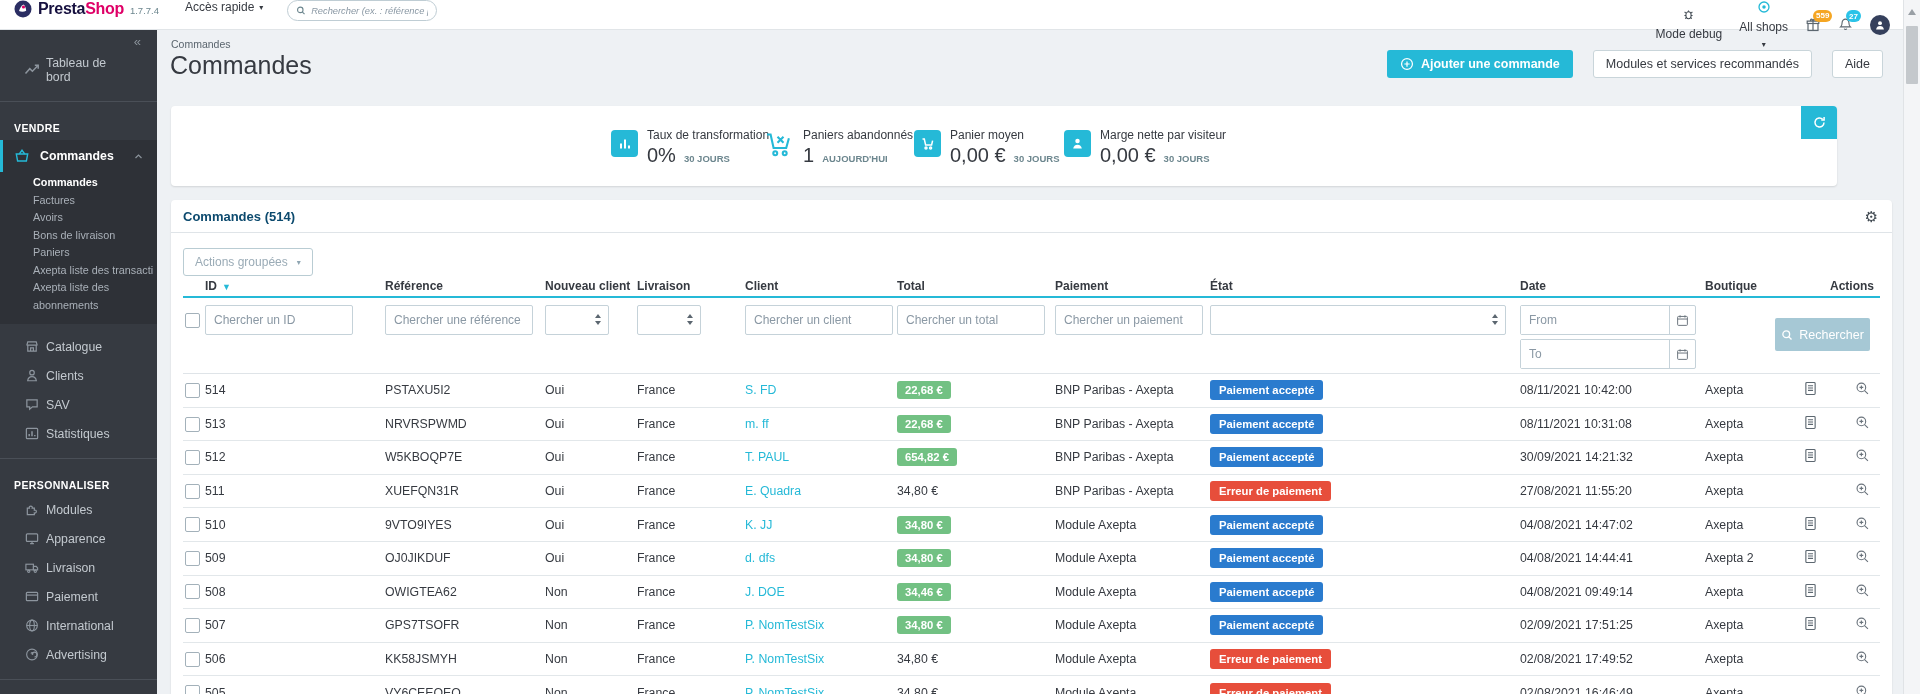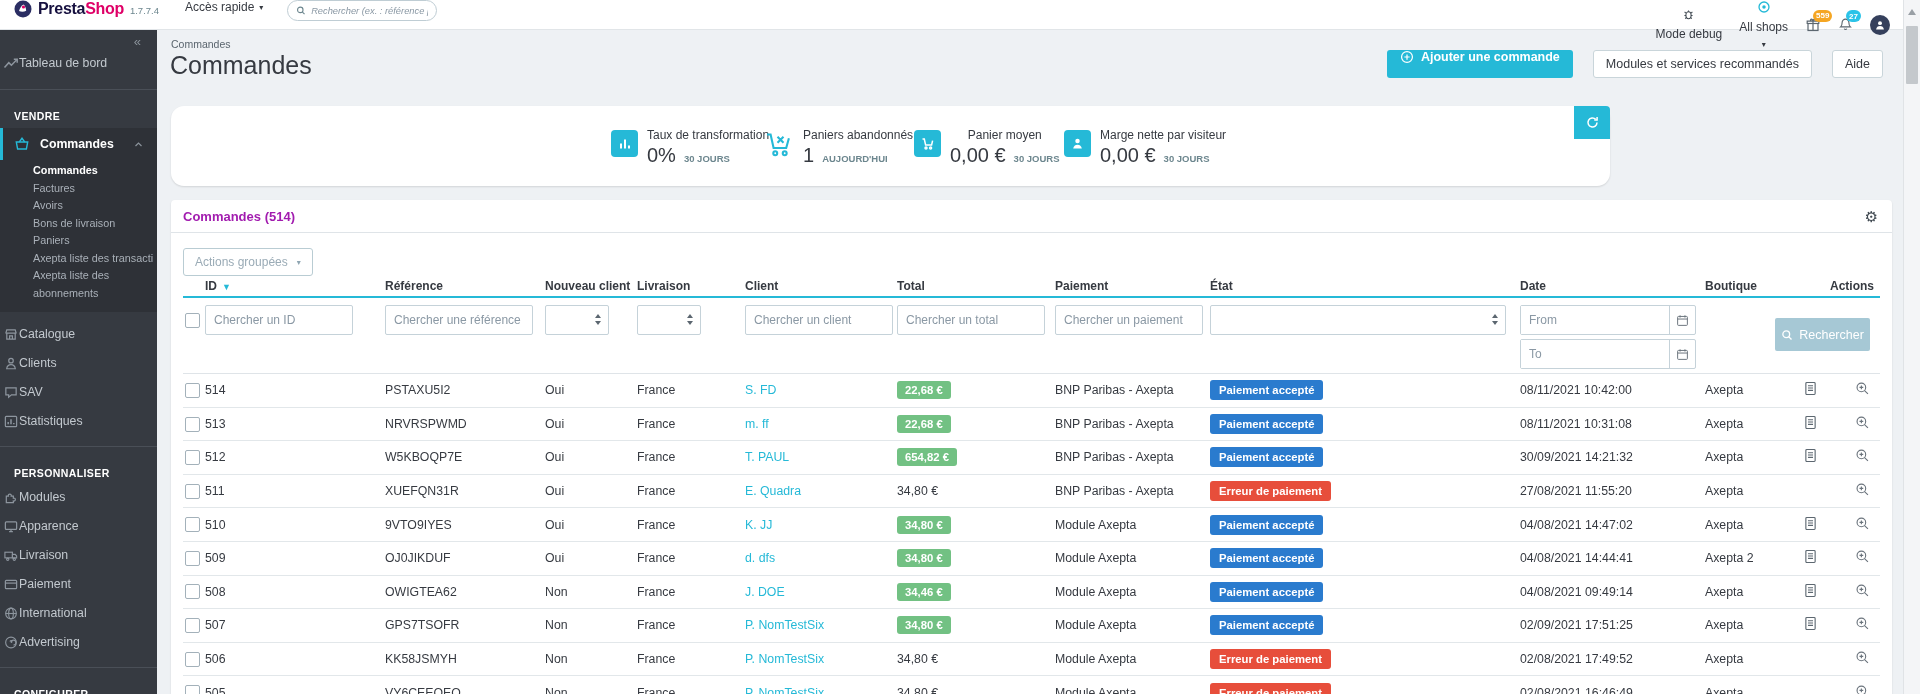--- a/index.html
+++ b/index.html
@@ -33,63 +33,63 @@
   
   .v-scrollbar { position:absolute; top:0; right:0; width:17px; height:694px; background:#f4f5f7;
                  border-left:1px solid #e0e3e6; z-index:20; }
   .sb-arrow-up { position:absolute; top:9px; left:4px; width:0; height:0;
                  border-left:4px solid transparent; border-right:4px solid transparent; border-bottom:6px solid #9aa0a6; }
   .sb-thumb { position:absolute; top:26px; left:2px; width:12px; height:58px; background:#c4c8cc; border-radius:1px; }
 
   
   .sidebar { position:absolute; top:30px; left:0; width:157px; height:664px; background:#363a41; overflow:hidden; }
   .collapse-btn { text-align:right; padding:4px 16px 0 0; color:#8b939b; font-size:13px; cursor:pointer; }
-  .side-item { display:flex; align-items:flex-start; gap:0; padding:7px 3px; font-size:12.3px; color:#c3c9cf; cursor:pointer; }
+  .side-item { display:flex; align-items:center; gap:6px; padding:7px 24px; font-size:12.3px; color:#c3c9cf; cursor:pointer; }
   .side-item .ic { width:16px; color:#8d959e; flex:none; }
   .side-divider { border-top:1px solid #4a4f57; margin:10px 0; }
   .side-section { padding:10px 14px 4px; font-size:10.5px; font-weight:bold; color:#fff; letter-spacing:.4px; }
   .menu-block { background:#2e3137; margin-top:2px; }
   .parent-row { position:relative; display:flex; align-items:center; gap:10px; padding:8px 14px;
                 font-size:12.3px; font-weight:bold; color:#fff; cursor:pointer; }
   .parent-row::before { content:''; position:absolute; left:0; top:0; bottom:0; width:3px; background:#25b9d7; }
   .parent-row .ic { width:16px; color:#25b9d7; flex:none; }
   .parent-row .chev { margin-left:auto; color:#8b939b; }
   .submenu { list-style:none; padding:2px 4px 10px 33px; }
   .submenu li { font-size:10.8px; line-height:17.5px; color:#a9b0b8; cursor:pointer; }
   .submenu li.active { color:#fff; font-weight:bold; }
   .submenu li.nw { white-space:nowrap; overflow:hidden; }
 
   
   .main { position:absolute; top:30px; left:157px; width:1763px; height:664px; }
   .breadcrumb { position:absolute; left:14px; top:8px; font-size:10.5px; color:#5a656e; }
   .page-title { position:absolute; left:13px; top:21px; font-size:25px; font-weight:normal; color:#363a41; }
   .top-actions { position:absolute; top:20px; right:37px; display:flex; gap:20px; }
   .btn-primary { background:#25b9d7; color:#fff; font-size:12.5px; font-weight:bold; height:28px;
-                 padding:0 13px; border-radius:3px; border:none; display:flex; align-items:flex-start; gap:7px; cursor:pointer; font-family:inherit; }
+                 padding:0 13px; border-radius:3px; border:none; display:flex; align-items:center; gap:7px; cursor:pointer; font-family:inherit; }
   .btn-outline { background:#fff; border:1px solid #c9d5da; color:#363a41; font-size:12.5px; height:28px;
                  padding:0 12px; border-radius:3px; display:flex; align-items:center; cursor:pointer; font-family:inherit; }
 
   
-  .kpi-card { position:absolute; left:14px; top:76px; width:1439px; height:80px; background:#fff;
-              border-radius:13px; box-shadow:0 1px 2px rgba(0,0,0,.12);text-align:center; }
+  .kpi-card { position:absolute; left:14px; top:76px; width:1666px; height:80px; background:#fff;
+              border-radius:4px; box-shadow:0 1px 2px rgba(0,0,0,.12); }
   .kpi { position:absolute; top:22px; display:flex; gap:9px; }
   .kpi-ic-box { width:27px; height:27px; background:#25b9d7; border-radius:4px; display:flex; align-items:center; justify-content:center; flex:none; margin-top:2px; }
   .kpi-ic-plain { width:30px; flex:none; margin-top:2px; color:#25b9d7; }
   .kpi-title { font-size:12px; color:#363a41; }
   .kpi-line { display:flex; align-items:baseline; gap:8px; margin-top:2px; }
   .kpi-value { font-size:20px; color:#363a41; }
   .kpi-period { font-size:9.5px; color:#6c868e; font-weight:bold; }
   .refresh-btn { position:absolute; top:0; right:0; width:36px; height:33px; background:#25b9d7;
                  border:none; border-radius:0 4px 0 0; display:flex; align-items:center; justify-content:center; cursor:pointer; }
 
   
   .orders-card { position:absolute; left:14px; top:170px; width:1721px; height:540px; background:#fff;
                  border-radius:4px 4px 0 0; box-shadow:0 1px 2px rgba(0,0,0,.12); overflow:hidden; }
   .card-head { height:33px; border-bottom:1px solid #dfe4e8; position:relative; }
-  .card-title { position:absolute; left:12px; top:0; line-height:33px; font-size:13px; font-weight:bold; color:#a21caf; }
+  .card-title { position:absolute; left:12px; top:0; line-height:33px; font-size:13px; font-weight:bold; color:#0c4a6e; }
   .card-gear { position:absolute; right:14px; top:0; line-height:33px; font-size:15px; color:#414a52; cursor:pointer; }
   .bulk-btn { position:absolute; left:12px; top:48px; height:28px; padding:0 11px; background:#fff;
               border:1px solid #b9ccd3; border-radius:3px; color:#9aabb6; font-size:12px; font-family:inherit;
               display:flex; align-items:center; gap:9px; cursor:pointer; }
   .bulk-btn .caret-txt { color:#8fa6b2; }
 
   .orders-table { position:absolute; left:12px; top:78px; width:1697px; border-collapse:collapse; table-layout:fixed; }
   .orders-table th { font-size:12px; font-weight:bold; color:#363a41; text-align:left; height:19px;
                      padding:0 0 3px 0; border-bottom:2px solid #25b9d7; }
   .orders-table th.th-actions { text-align:right; padding-right:6px; }

